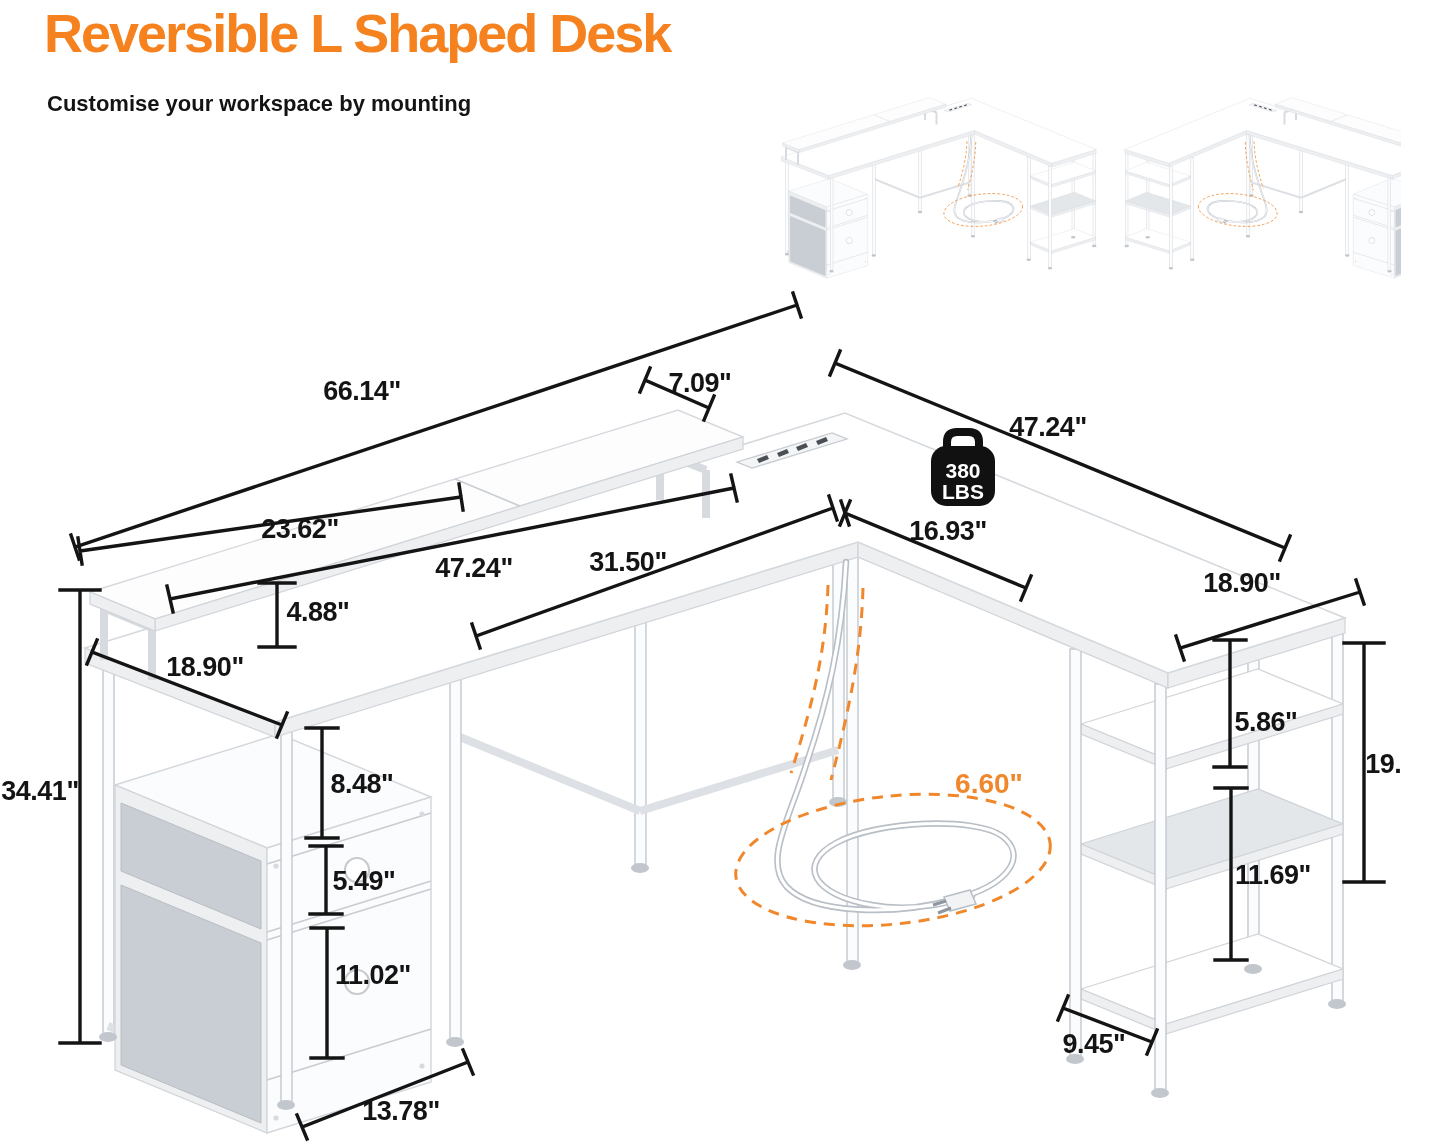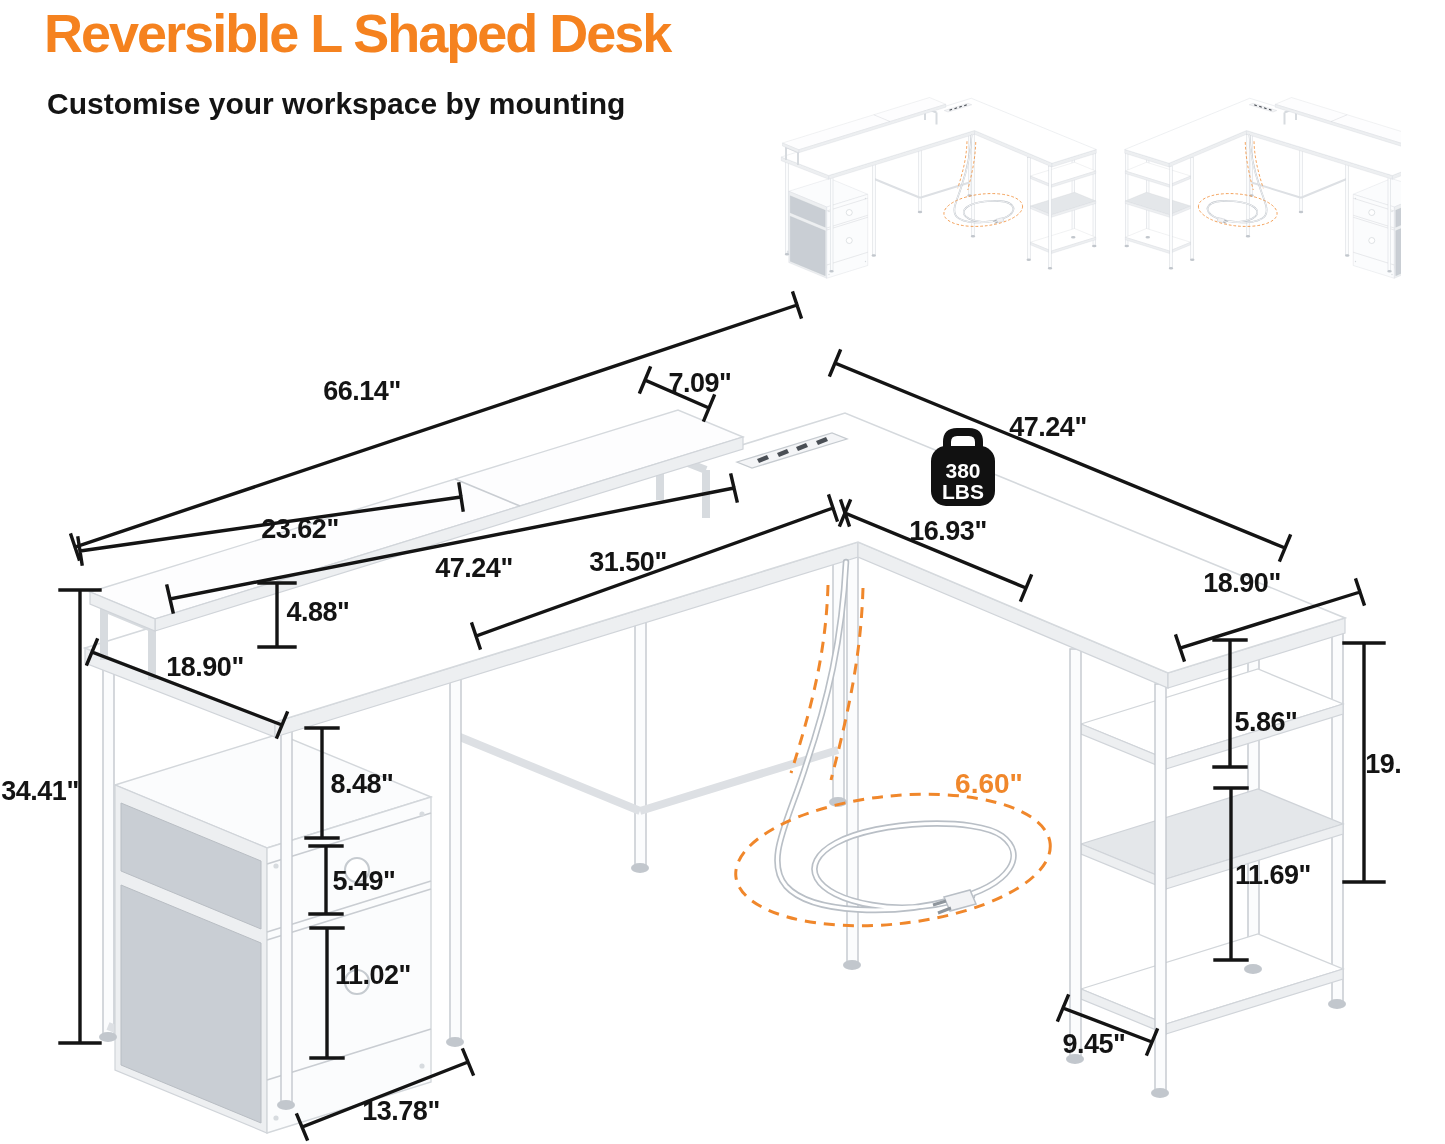--- a/index.html
+++ b/index.html
@@ -1,20 +1,20 @@
 <!DOCTYPE html>
 <html><head>
 <meta charset="utf-8">
 <style>
   html,body{margin:0;padding:0;background:#ffffff;}
   #page{position:relative;width:1401px;height:1144px;background:#fff;overflow:hidden;
         font-family:"Liberation Sans",sans-serif;}
   #title{position:absolute;left:44px;top:2px;font-size:54px;font-weight:bold;
          letter-spacing:-2px;color:#F5821F;white-space:nowrap;}
-  #subtitle{position:absolute;left:47px;top:82px;font-size:30px;font-weight:bold;
+  #subtitle{position:absolute;left:47px;top:82px;font-size:22px;font-weight:bold;
             color:#141414;line-height:43px;}
   svg{position:absolute;left:0;top:0;}
   .face-top{fill:#ffffff;stroke:#d5d9dd;stroke-width:1.6;}
   .face-side{fill:#edeff1;stroke:#d0d4d9;stroke-width:1.2;}
   .riser{fill:#fdfdfe;stroke:#d5d9dd;stroke-width:1.4;}
   .leg{fill:#fbfcfd;stroke:#c3c8ce;stroke-width:1.4;}
   .bar{stroke:#dde0e4;stroke-width:8;fill:none;}
   .support{stroke:#d7dbdf;stroke-width:8;fill:none;}
   .foot{fill:#c2c7cd;}
   .shelf{fill:#ffffff;stroke:#d2d6da;stroke-width:1.3;}

